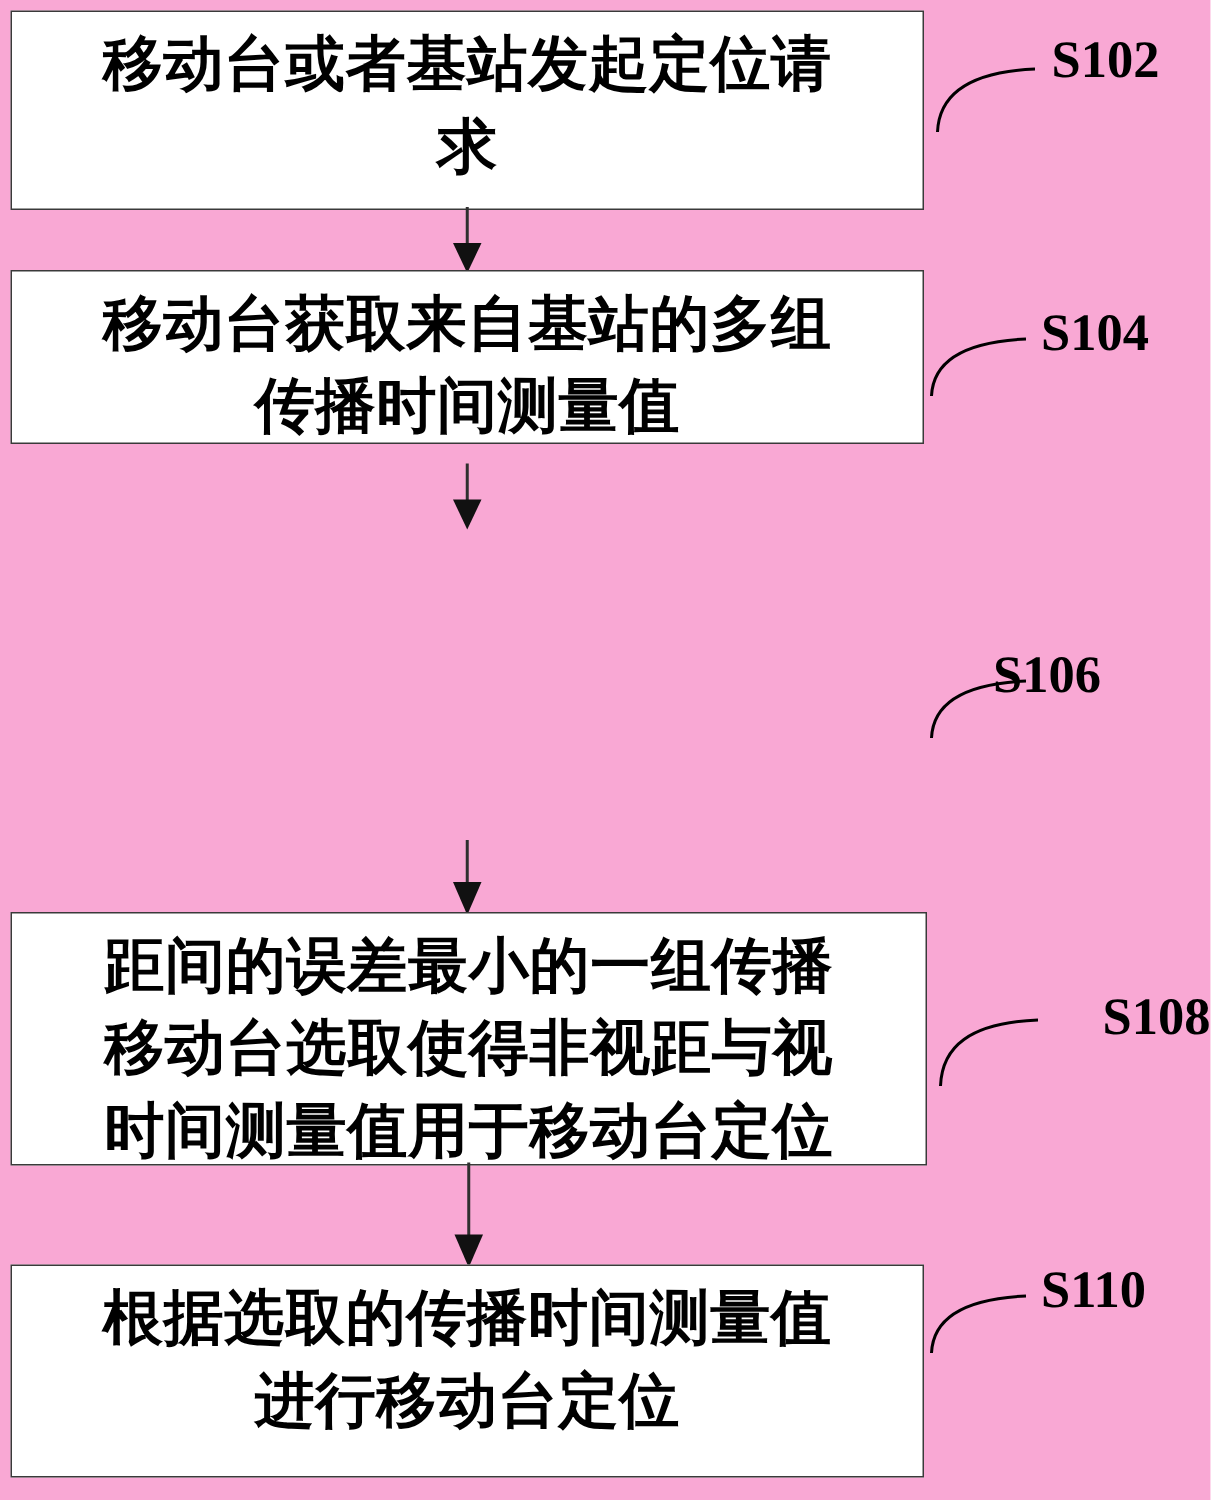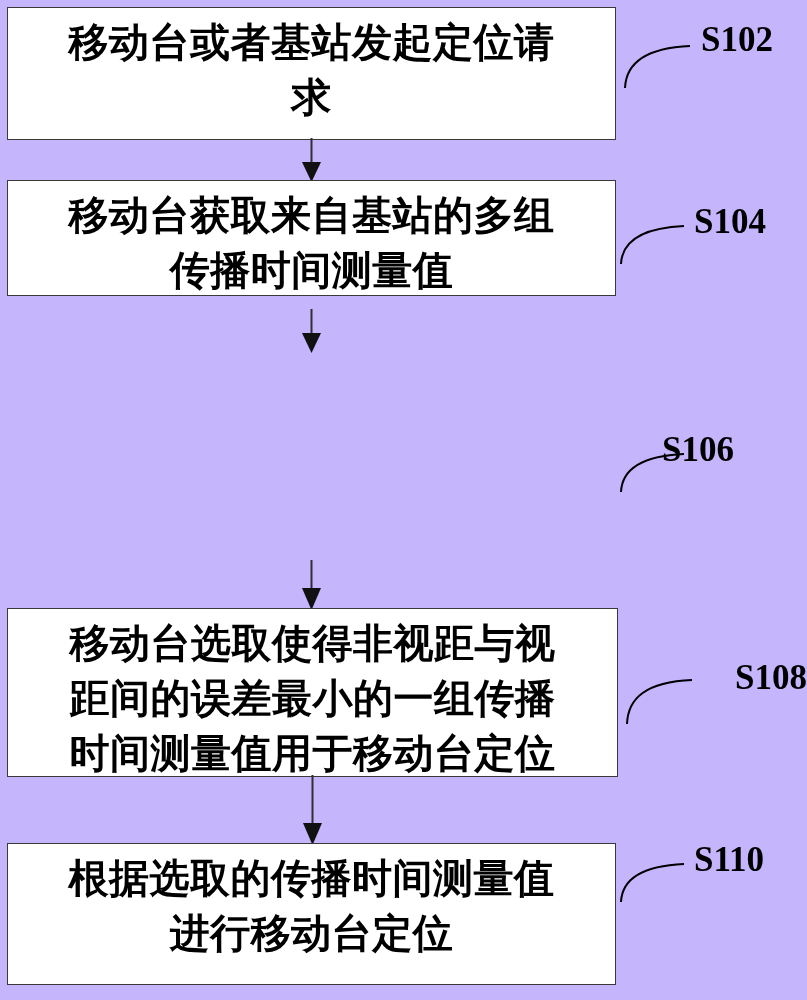--- a/index.html
+++ b/index.html
@@ -4,21 +4,21 @@
 <style>
   html, body {
     margin: 0;
     padding: 0;
     background: #ffffff;
   }
   #page {
     position: relative;
     width: 807px;
     height: 1000px;
-    background: #c4b5fd;
+    background: #f9a8d4;
     overflow: hidden;
     font-family: "Liberation Serif", serif;
   }
   .flow-box {
     position: absolute;
     box-sizing: border-box;
     border: 1.5px solid #3a3a3a;
     background: #ffffff;
   }
   .flow-box-text {
@@ -108,22 +108,22 @@
   </svg>
   <div class="step-label" style="left:662px; top:430px;text-align:center;">S106</div>
 
   <svg class="connector" style="left:295px; top:560px; width:36px; height:52px;" viewBox="0 0 36 52">
     <line x1="16.5" y1="0" x2="16.5" y2="30"></line>
     <polygon points="7,28 26,28 16.5,50"></polygon>
   </svg>
 
   <div class="flow-box" style="left:7px; top:608px; width:611px; height:169px;">
     <div class="flow-box-text">
+      <div>距间的误差最小的一组传播</div>
       <div>移动台选取使得非视距与视</div>
-      <div>距间的误差最小的一组传播</div>
       <div>时间测量值用于移动台定位</div>
     </div>
   </div>
   <svg class="leader" style="left:616px; top:662px; width:90px; height:70px;" viewBox="0 0 90 70">
     <path d="M 11 62 C 12 36, 30 20, 76 18"></path>
   </svg>
   <div class="step-label" style="left:703px; top:658px;margin-left:32px;">S108</div>
 
   <svg class="connector" style="left:296px; top:775px; width:36px; height:72px;" viewBox="0 0 36 72">
     <line x1="16.5" y1="0" x2="16.5" y2="50"></line>

